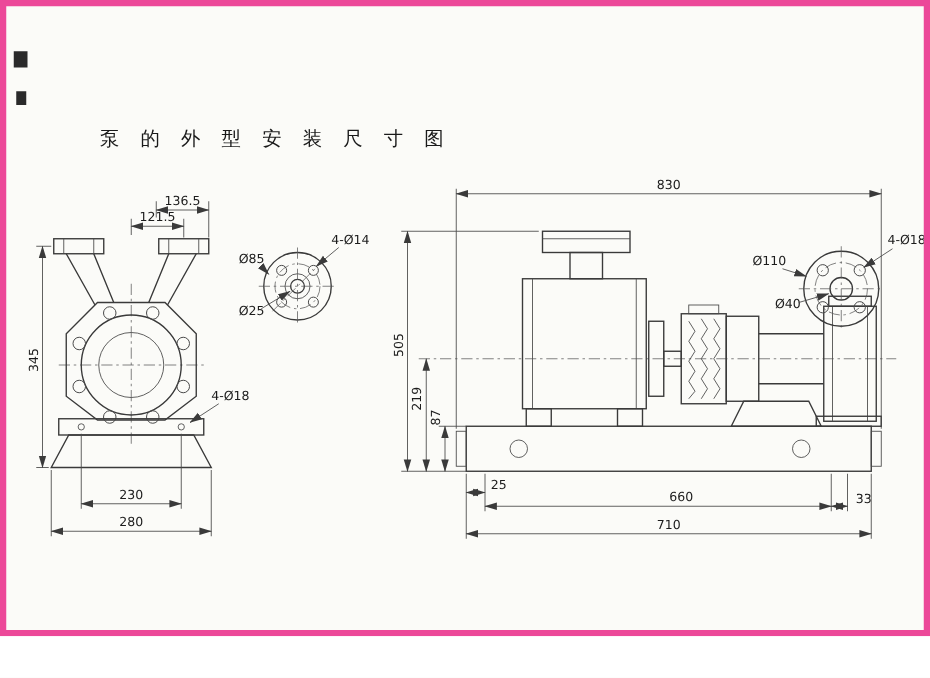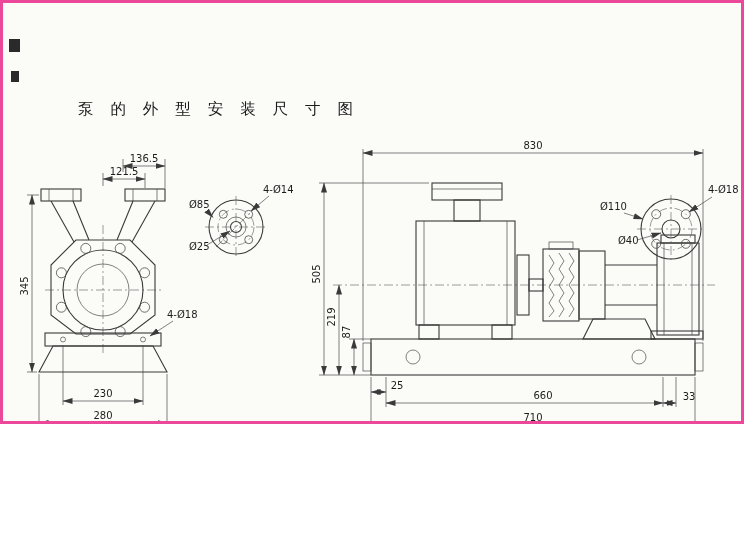--- a/index.html
+++ b/index.html
@@ -1,20 +1,20 @@
 <!DOCTYPE html>
 <html><head>
 <meta charset="utf-8">
 <style>
   html,body{margin:0;padding:0;background:#ffffff;}
   .page{
     position:relative;
-    width:744px;height:424px;
+    width:744px;height:509px;
     background:#fbfbf8;
-    border:3px solid #ec4899;
+    border:5px solid #ec4899;
     box-sizing:border-box;
     font-family:"DejaVu Sans",sans-serif;
     overflow:hidden;
   }
   svg{display:block;}
   .outline{fill:none;stroke:#3a3a3a;stroke-width:1.1;}
   .thin{fill:none;stroke:#4a4a4a;stroke-width:0.7;}
   .dim{fill:none;stroke:#4a4a4a;stroke-width:0.7;}
   .cl{fill:none;stroke:#5a5a5a;stroke-width:0.6;stroke-dasharray:9 3 2 3;}
   .bolt{fill:none;stroke:#4a4a4a;stroke-width:0.8;}

